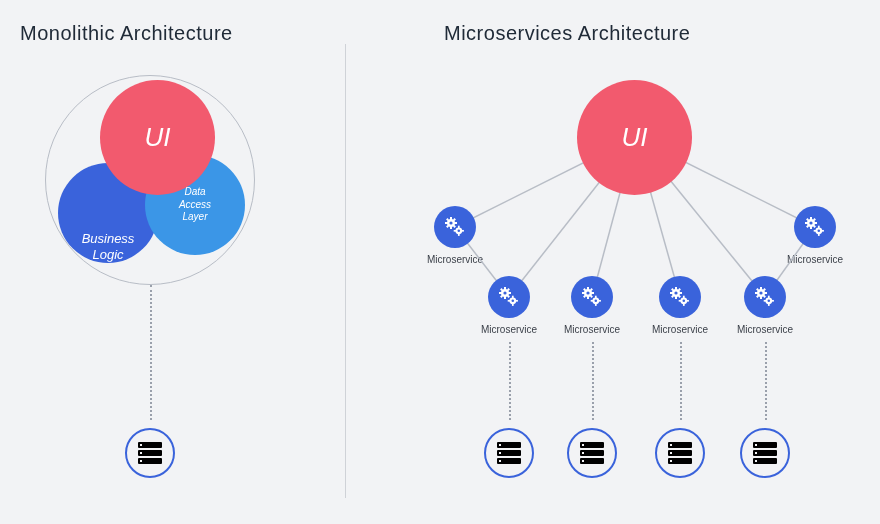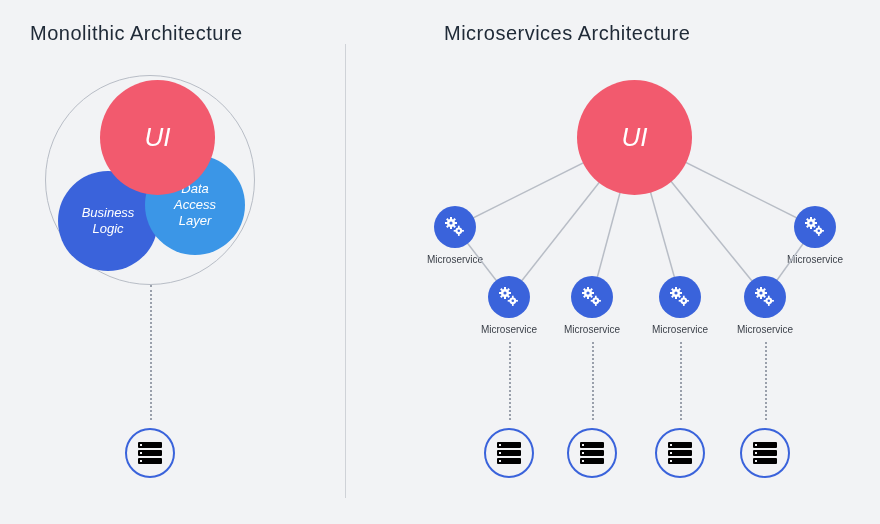--- a/index.html
+++ b/index.html
@@ -49,31 +49,32 @@
     font-style: italic;
   }
   .ui-circle-left {
     left: 100px; top: 80px;
     width: 115px; height: 115px;
     background: #f25a6e;
     font-size: 26px;
     z-index: 3;
   }
   .biz-circle {
-    left: 58px; top: 171px;
+    left: 58px; top: 163px;
     width: 100px; height: 100px;
     background: #3a63db;
     font-size: 13px;
     z-index: 2;
+    align-items: flex-end;
   }
   .data-circle {
     left: 145px; top: 155px;
     width: 100px; height: 100px;
     background: #3b96e7;
-    font-size: 13px;
+    font-size: 10px;
     z-index: 2;
   }
   .dotted-v-left {
     position: absolute;
     left: 150px; top: 285px;
     height: 135px;
     border-left: 2px dotted #9aa0ab;
   }
 
   
@@ -176,21 +177,21 @@
   <line class="line" x1="635" y1="137" x2="592" y2="297"></line>
   <line class="line" x1="635" y1="137" x2="680" y2="297"></line>
   <line class="line" x1="635" y1="137" x2="765" y2="297"></line>
   <line class="line" x1="635" y1="137" x2="815" y2="227"></line>
   <line class="line" x1="455" y1="227" x2="509" y2="297"></line>
   <line class="line" x1="815" y1="227" x2="765" y2="297"></line>
 </svg>
 
 <div class="divider"></div>
 
-<div class="title" style="left:30px; top:22px;">Monolithic Architecture</div>
+<div class="title" style="left:20px; top:22px;">Monolithic Architecture</div>
 <div class="mono-outer"></div>
 <div class="circle ui-circle-left">UI</div>
 <div class="circle biz-circle">
     <span style="white-space:pre-line">Business
 Logic</span>
   </div>
 <div class="circle data-circle">
     <span style="white-space:pre-line">Data
 Access
 Layer</span>

